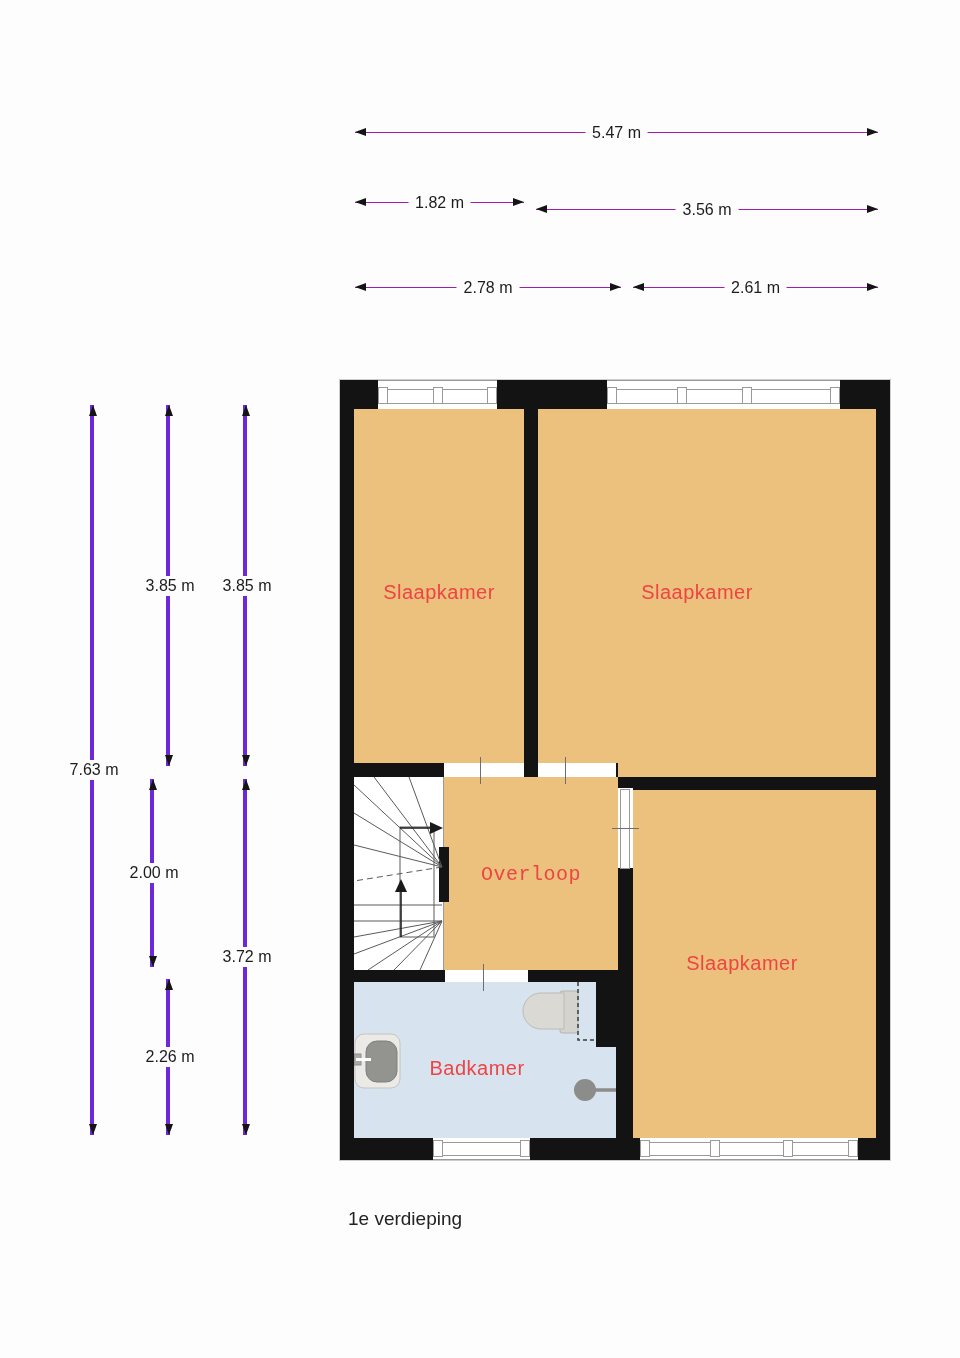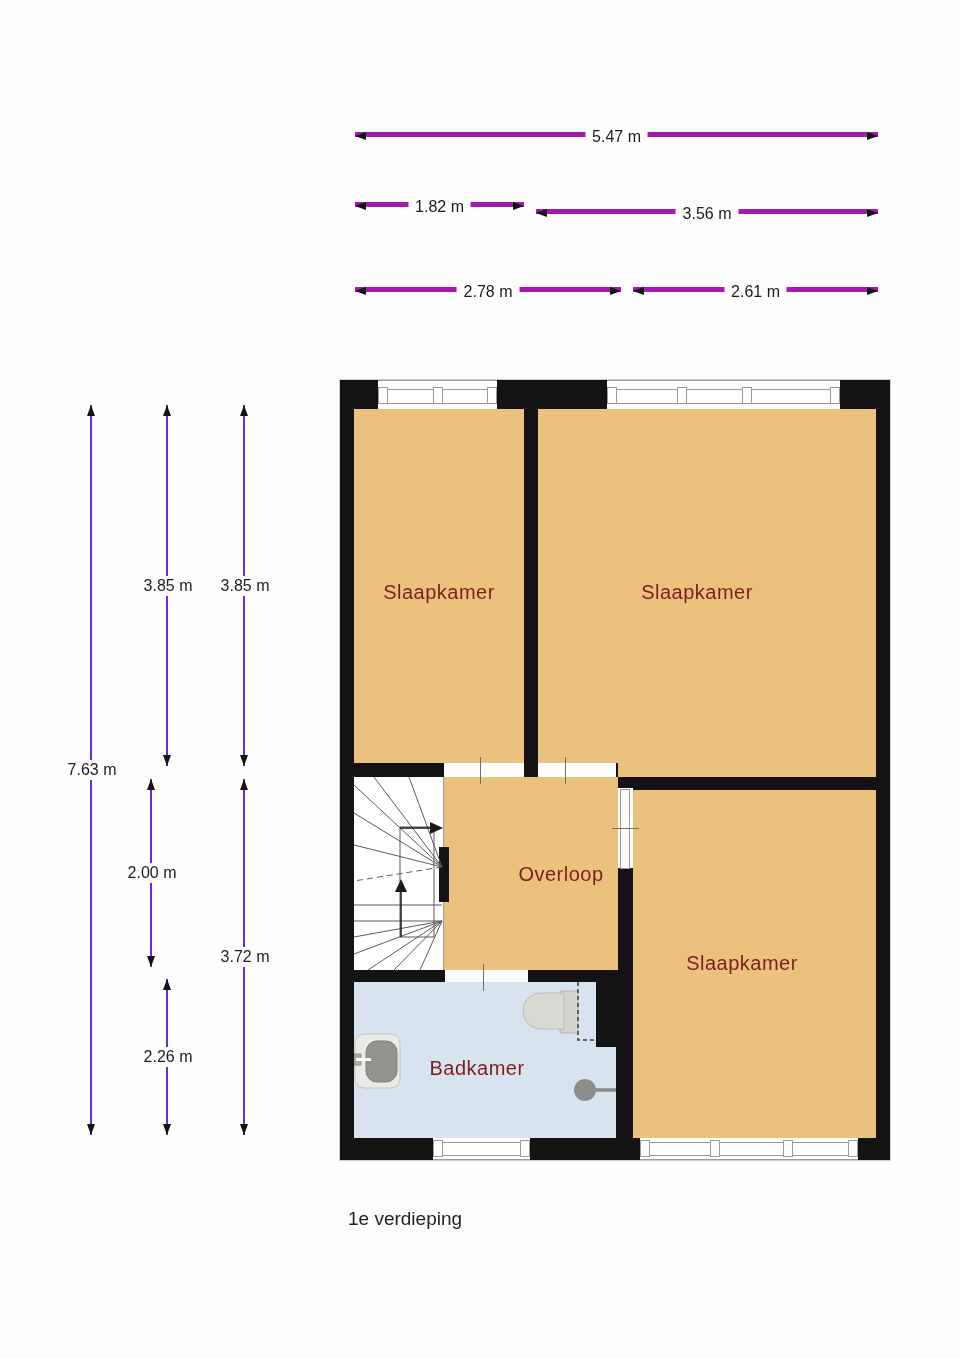--- a/index.html
+++ b/index.html
@@ -28,30 +28,30 @@
   .glass{position:absolute;left:0;right:0;background:#fff;
          border-top:1.5px solid #9a9a9a;border-bottom:1.5px solid #9a9a9a;}
   .win-top .glass{top:8px;height:13px;}
   .win-bot .glass{top:4px;height:12px;}
   .cap{position:absolute;width:8px;background:#fff;border:1px solid #9a9a9a;}
   .win-top .cap{top:6px;height:15px;}
   .win-bot .cap{top:2px;height:15px;}
 
   
   .room-label{position:absolute;transform:translate(-50%,-50%);font-size:20px;
-              color:#7f1d1d;letter-spacing:.5px;white-space:nowrap;}
+              color:#ef4444;letter-spacing:.5px;white-space:nowrap;}
   .caption{position:absolute;font-size:19px;color:#222;}
 
   
-  .hdim{position:absolute;height:0;border-top:5px solid #a21caf;}
+  .hdim{position:absolute;height:0;border-top:1px solid #a21caf;}
   .hdim::before,.hdim::after{content:"";position:absolute;top:-5px;width:0;height:0;
        border-top:4.5px solid transparent;border-bottom:4.5px solid transparent;}
   .hdim::before{left:0;border-right:11px solid #141414;}
   .hdim::after{right:0;border-left:11px solid #141414;}
-  .vdim{position:absolute;width:0;border-left:2px solid #6d28d9;}
+  .vdim{position:absolute;width:0;border-left:4px solid #6d28d9;}
   .vdim::before,.vdim::after{content:"";position:absolute;left:-5px;width:0;height:0;
        border-left:4.5px solid transparent;border-right:4.5px solid transparent;}
   .vdim::before{top:0;border-bottom:11px solid #141414;}
   .vdim::after{bottom:0;border-top:11px solid #141414;}
   .dlabel{position:absolute;background:#fdfdfd;padding:1px 7px;font-size:16px;
           color:#1c1c1c;white-space:nowrap;}
   .hdim .dlabel{left:50%;top:0;transform:translate(-50%,-50%);}
   .vdim .dlabel{left:0;top:50%;transform:translate(-50%,-50%);}
 </style>
 </head>
@@ -188,18 +188,18 @@
       <line x1="231" y1="108" x2="262" y2="108" stroke="#8c8c8a" stroke-width="3.5"></line>
       <circle cx="231" cy="108" r="11" fill="#8c8c8a"></circle>
     </g>
 
     <polyline points="224,0 224,58 243,58" fill="none" stroke="#3d3d3d" stroke-width="1.5" stroke-dasharray="4 3"></polyline>
   </svg>
 
   <span class="room-label" style="left:439px;top:592px;">Slaapkamer</span>
   <span class="room-label" style="left:697px;top:592px;">Slaapkamer</span>
   <span class="room-label" style="left:742px;top:963px;">Slaapkamer</span>
-  <span class="room-label" style="left:561px;top:874px;">Overloop</span>
+  <span class="room-label" style="left:531px;top:874px;font-family:Liberation Mono, monospace;">Overloop</span>
   <span class="room-label" style="left:477px;top:1068px;text-align:right;">Badkamer</span>
 
   <span class="caption" style="left:348px;top:1208px;">1e verdieping</span>
 
 </div>
 
 </body></html>

